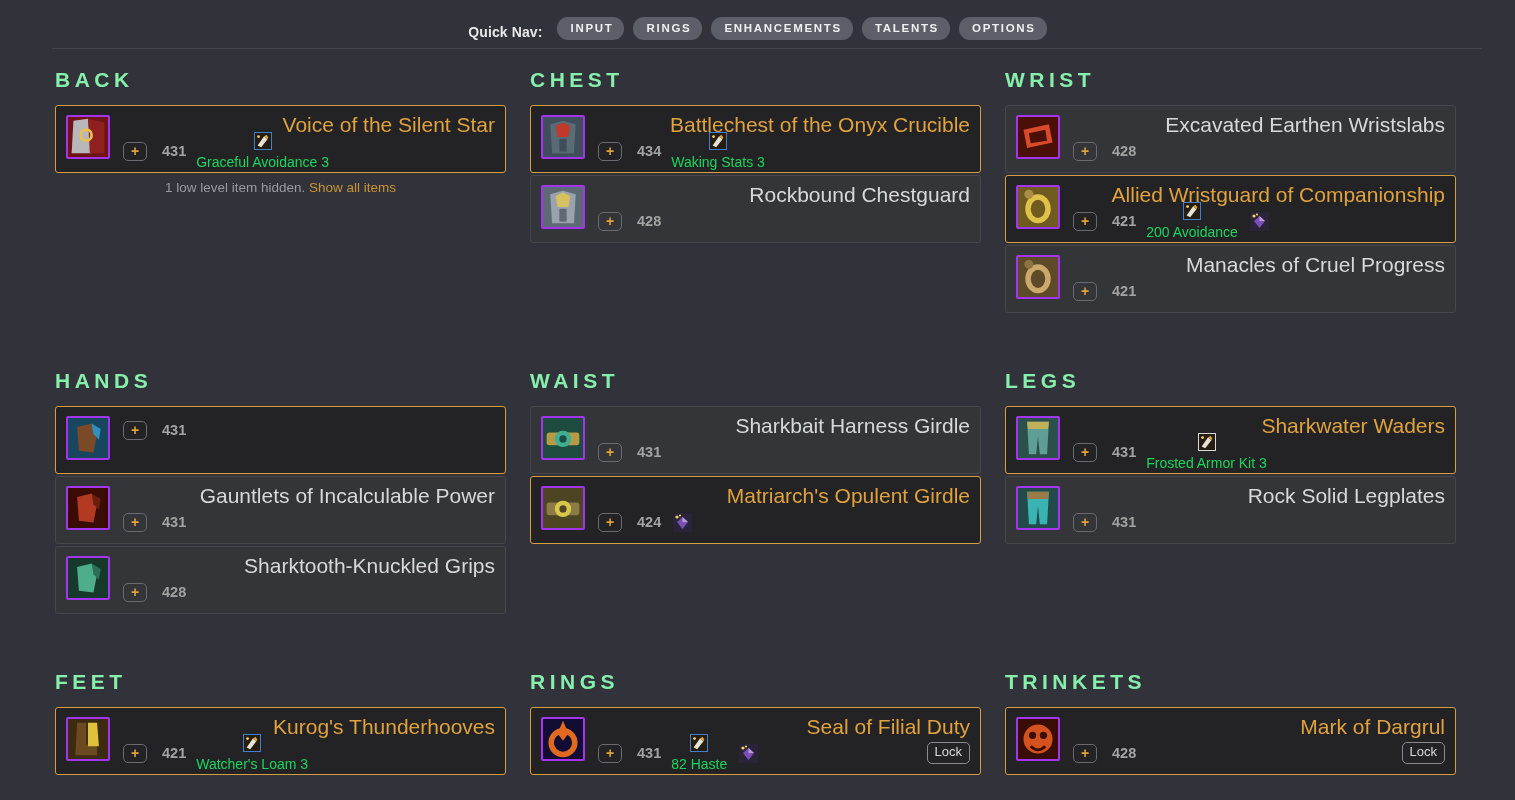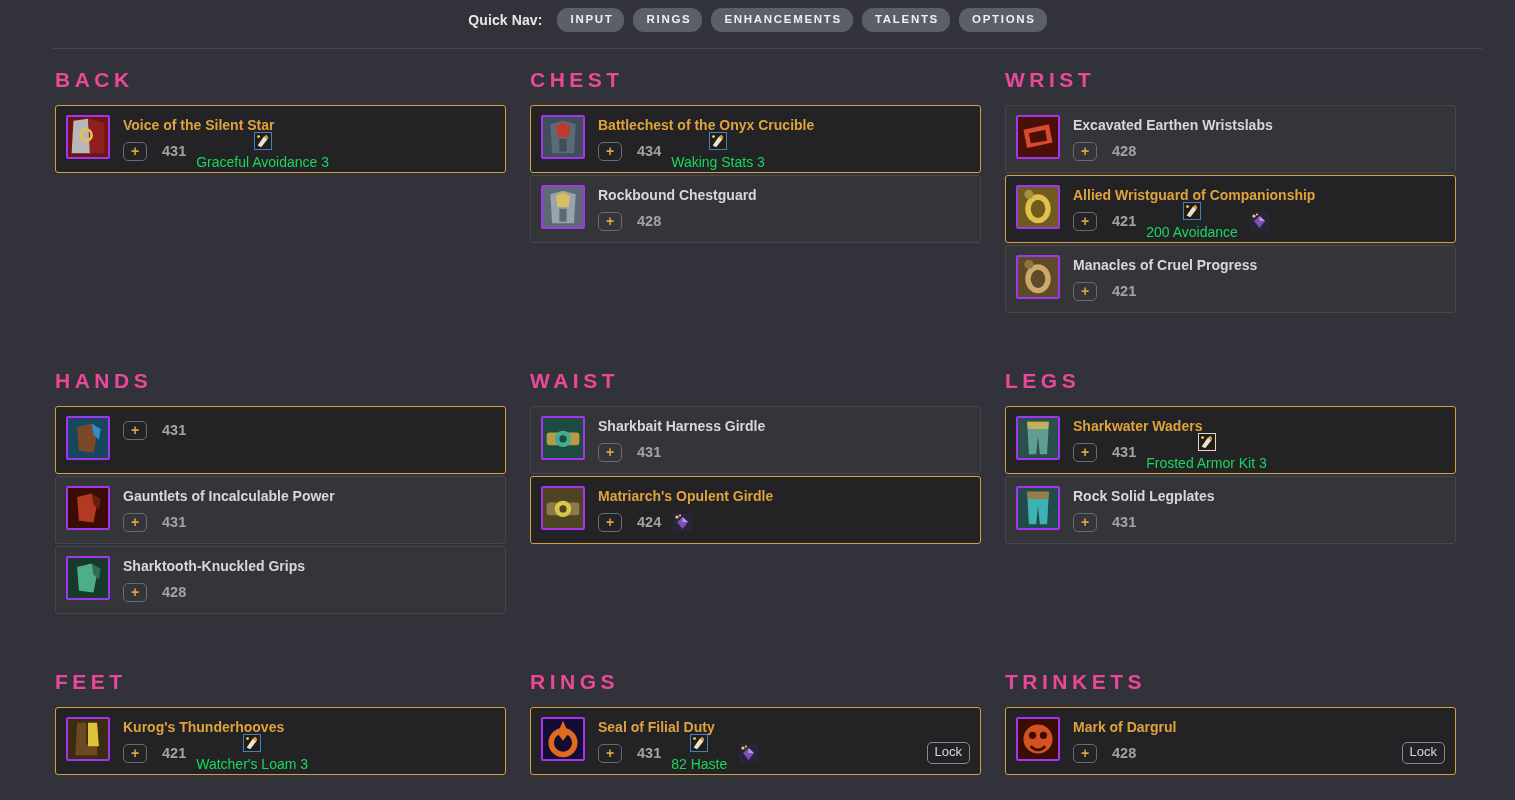--- a/index.html
+++ b/index.html
@@ -8,21 +8,21 @@
     background: #32333a;
     font-family: "Liberation Sans", sans-serif;
     overflow: hidden;
   }
   body { position: relative; }
 
   
   .quicknav {
     height: 40px;
     display: flex;
-    align-items: center;
+    align-items: flex-end;
     justify-content: center;
     gap: 9px;
   }
   .quicknav-label {
     color: #e8e8ea;
     font-size: 14px;
     font-weight: 700;
     margin-right: 6px;
     letter-spacing: .1px;
   }
@@ -56,21 +56,21 @@
     display: grid;
     grid-template-columns: 451px 451px 451px;
     column-gap: 24px;
     row-gap: 0;
   }
   .section { padding-top: 12px; }
   .section-row2 { padding-top: 56px; }
   .section-row3 { padding-top: 56px; }
 
   .section-title {
-    color: #ec4899;
+    color: #86efac;
     font-size: 21px;
     font-weight: 700;
     letter-spacing: 4.5px;
     margin-bottom: 13px;
     user-select: none;
   }
 
   .cards { display: flex; flex-direction: column; gap: 2px; }
 
   .card {
@@ -103,25 +103,26 @@
 
   .item-body {
     margin-left: 13px;
     display: flex;
     flex-direction: column;
     justify-content: center;
     min-width: 0;
     flex: 1 1 auto;
   }
   .item-name {
-    font-size: 14px;
-    font-weight: 700;
+    font-size: 21px;
+    font-weight: 400;
     color: #d8d8dc;
     line-height: 22px;
     white-space: nowrap;
+    text-align: right;
   }
   .card.selected .item-name { color: #e0a23c; }
 
   .item-meta {
     display: flex;
     align-items: center;
     gap: 8px;
     margin-top: 4px;
     height: 22px;
   }
@@ -240,20 +241,21 @@
                     <path d="M10 4 L13 2 L15 5 L14 7 Z" fill="#d9a63c"></path>
                     <circle cx="4" cy="4" r="1.6" fill="#f2d06a"></circle>
                   </svg>
                 </span>
                 <span class="ench-text">Graceful Avoidance 3</span>
               </span>
             </div>
           </div>
         </div>
       </div>
+      <div class="hidden-note"><span>1 low level item hidden.</span> <a>Show all items</a></div>
     </div>
     <div class="section">
       <div class="section-title">CHEST</div>
       <div class="cards">
         <div class="card selected">
           <div class="item-icon">
             <svg viewBox="0 0 44 44">
               <rect width="44" height="44" fill="#3f4e58"></rect>
               <path d="M8 8 L22 4 L36 8 L34 40 L10 40 Z" fill="#5a6b78"></path>
               <path d="M14 10 L22 6 L30 10 L28 22 L16 22 Z" fill="#c0392b"></path>

